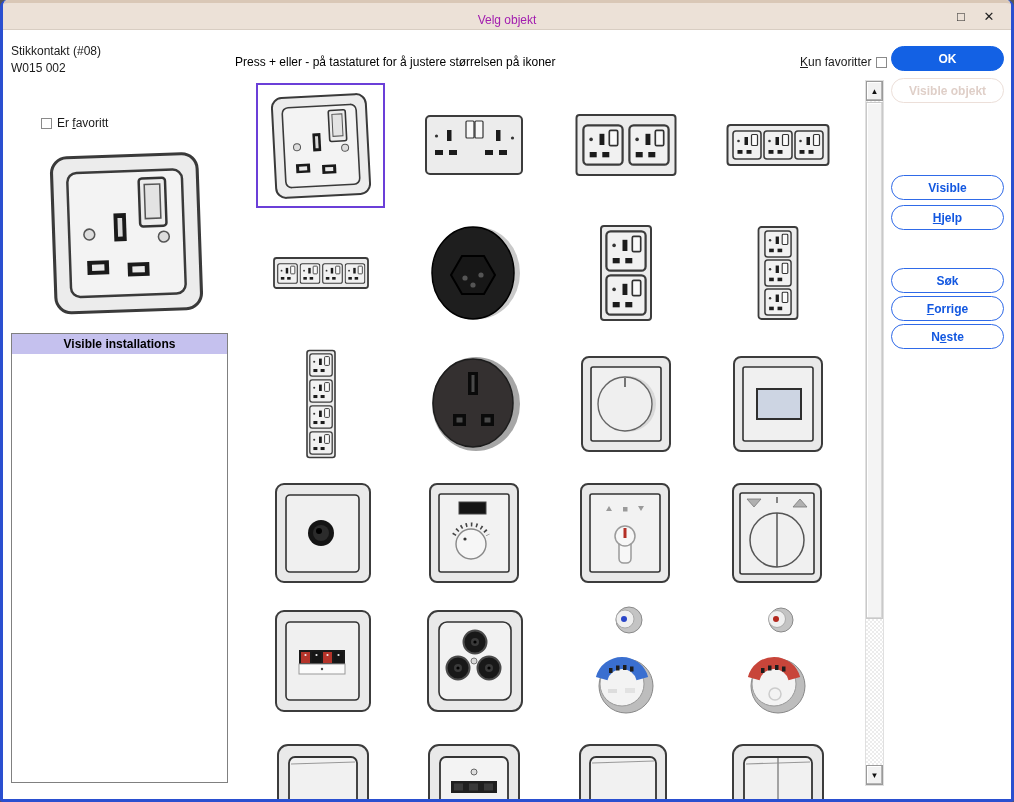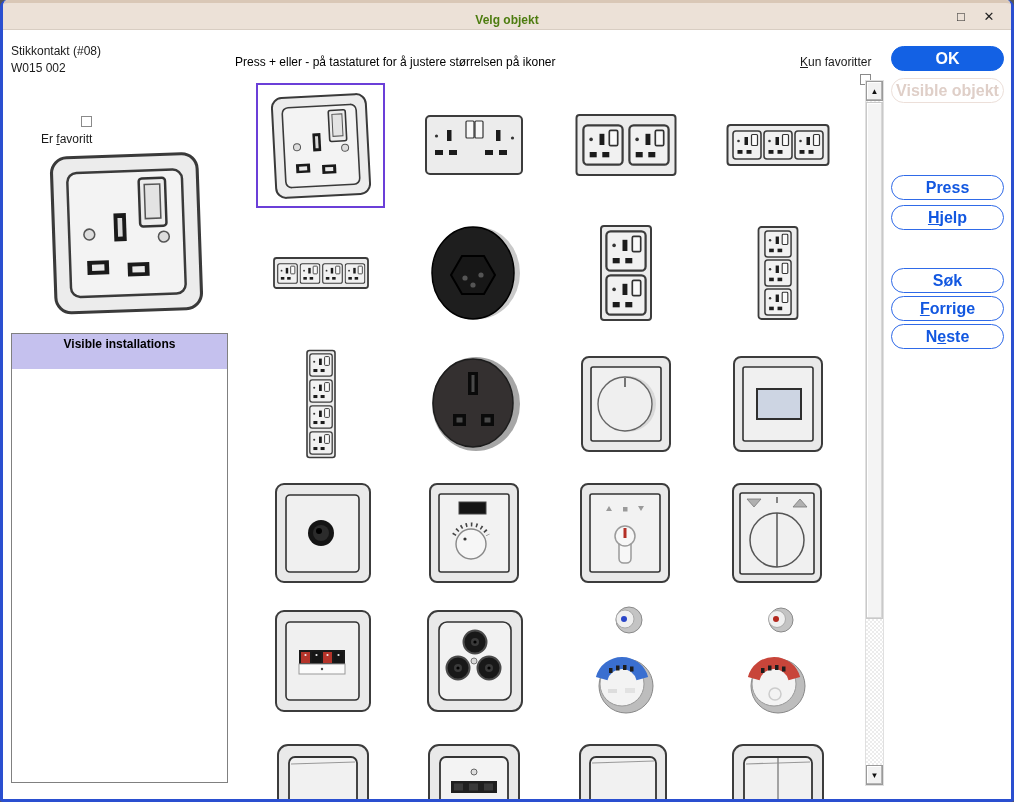--- a/index.html
+++ b/index.html
@@ -4,54 +4,54 @@
 <style>
   html,body{margin:0;padding:0;background:#555;}
   *{box-sizing:border-box;}
   body{font-family:"Liberation Sans",sans-serif;font-size:12px;color:#1a1a1a;}
 
   .window{position:relative;width:1014px;height:802px;background:#fff;
     border:3px solid var(--frame,#2a4fd0);border-top:none;border-radius:7px 7px 3px 3px;overflow:hidden;}
   .titlebar{position:relative;height:30px;background:var(--titlebar,#ece1d7);
     border-top:3px solid #d9c7b6;border-bottom:1px solid #d8cdc2;border-radius:5px 5px 0 0;}
   .titlebar .title{position:absolute;left:50%;top:10px;transform:translateX(-50%);
-    font-weight:700;color:#4d7c0f;}
+    font-weight:400;color:#a21caf;}
   .tb-btn{position:absolute;top:5px;width:20px;height:18px;text-align:center;line-height:18px;
     font-size:13px;color:#222;cursor:default;}
   .tb-max{right:40px;} .tb-close{right:12px;}
 
   .client{position:absolute;top:30px;left:0;right:0;bottom:0;background:#fff;overflow:hidden;}
 
   .txt{position:absolute;white-space:nowrap;}
-  .cbrow{position:absolute;display:flex;align-items:flex-end;gap:5px;flex-direction:column;}
+  .cbrow{position:absolute;display:flex;align-items:center;gap:5px;}
   .cb{width:11px;height:11px;border:1px solid #8a8a8a;background:#fff;flex:0 0 auto;}
 
   .preview{position:absolute;left:36px;top:118px;width:180px;height:172px;}
 
   .listbox{position:absolute;left:8px;top:303px;width:217px;height:450px;
     border:1px solid #808080;background:#fff;}
-  .listbox .lb-header{height:35px;background:var(--list_header,#c5c1ee);
+  .listbox .lb-header{height:20px;background:var(--list_header,#c5c1ee);
     font-weight:bold;text-align:center;line-height:20px;color:#000;}
 
   .grid-item{position:absolute;display:flex;align-items:center;justify-content:center;}
   .grid-item.selected{border:2px solid var(--selection,#6b3fd8);}
 
   .scrollbar{position:absolute;left:862px;top:50px;width:19px;height:706px;
     background:conic-gradient(#ffffff 90deg,#ececec 90deg 180deg,#ffffff 180deg 270deg,#ececec 270deg) 0 0/4px 4px;
     border:1px solid #e0e0e0;}
   .sb-btn{position:absolute;left:0;width:17px;height:20px;background:#f2f2f2;
     border:1px solid #9a9a9a;box-shadow:inset -1px -1px 0 #b5b5b5, inset 1px 1px 0 #ffffff;
     font-size:8px;line-height:20px;text-align:center;color:#111;}
   .sb-up{top:0;} .sb-down{bottom:0;}
   .sb-thumb{position:absolute;left:0;top:21px;width:17px;height:517px;background:#f4f4f4;
     border:1px solid #c9c9c9;box-shadow:inset -1px -1px 0 #d8d8d8, inset 1px 1px 0 #ffffff;}
 
   .btn{position:absolute;left:888px;width:113px;height:25px;border-radius:13px;
     background:#fff;border:1.5px solid var(--button_border,#2f6ae8);
-    color:var(--button_text,#1257e0);font-weight:bold;font-size:16px;
+    color:var(--button_text,#1257e0);font-weight:bold;font-size:12px;
     display:flex;align-items:center;justify-content:center;cursor:default;}
   .btn.primary{background:var(--accent,#1361e4);border-color:var(--accent,#1361e4);color:#fff;}
   .btn.disabled{border-color:var(--disabled_border,#ecdfd9);color:var(--disabled_text,#dfcfc8);font-weight:bold;}
 
   svg{display:block;}
 </style>
 </head>
 <body>
 
 <div class="window">
@@ -114,21 +114,21 @@
 
     <div class="txt" style="left:232px;top:25px;color:#000000;">Press + eller - på tastaturet for å justere størrelsen på ikoner</div>
 
     <div class="cbrow" style="left:797px;top:25px;">
       <span><u>K</u>un favoritter</span>
       <span class="cb"></span>
     </div>
 
     <div class="btn primary" style="top:16px;">OK</div>
     <div class="btn disabled" style="top:48px;">Visible objekt</div>
-    <div class="btn" style="top:145px;">Press</div>
+    <div class="btn" style="top:145px;">Visible</div>
     <div class="btn" style="top:175px;"><u>H</u>jelp</div>
     <div class="btn" style="top:238px;text-align:right;">Søk</div>
     <div class="btn" style="top:266px;"><u>F</u>orrige</div>
     <div class="btn" style="top:294px;justify-content:center;">N<u>e</u>ste</div>
 
     <div class="scrollbar">
       <div class="sb-btn sb-up">▲</div>
       <div class="sb-thumb"></div>
       <div class="sb-btn sb-down">▼</div>
     </div>

